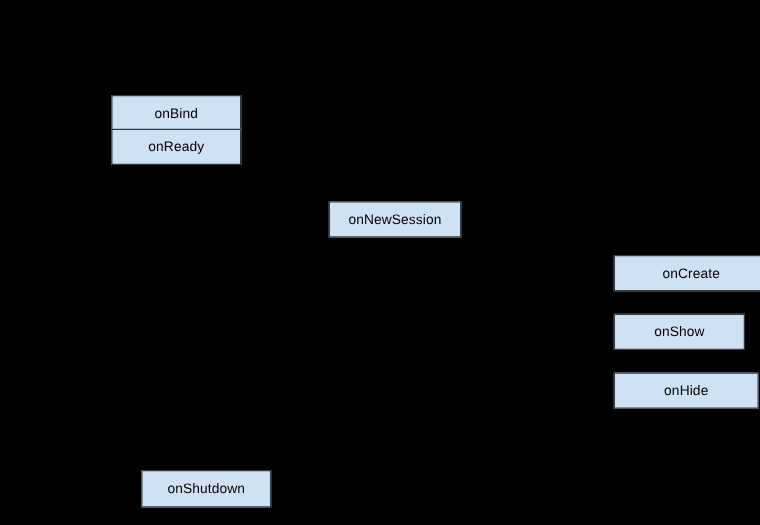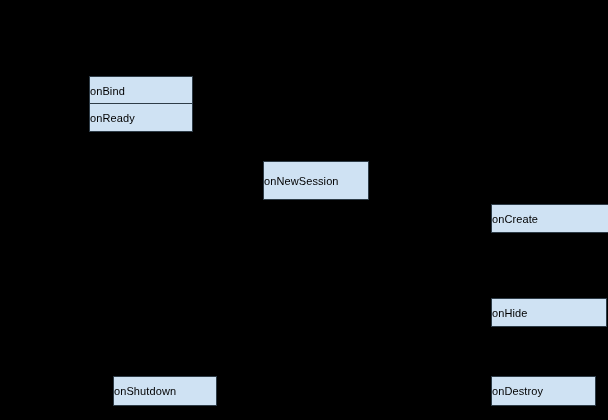--- a/index.html
+++ b/index.html
@@ -15,28 +15,29 @@
     overflow: hidden;
     font-family: "Liberation Sans", sans-serif;
   }
   .node {
     position: absolute;
     background: #cfe2f3;
     border: 1px solid #2e3c47;
     box-sizing: border-box;
     display: flex;
     align-items: center;
+    justify-content: center;
     font-size: 11px;
     color: #000000;
     letter-spacing: 0.1px;
   }
   
   .n-onbind      { left: 89px;  top: 76px;  width: 104px; height: 29px; }
   .n-onready     { left: 89px;  top: 103px; width: 104px; height: 29px; }
-  .n-onnewsession{ left: 263px; top: 161px; width: 106px; height: 39px; }
+  .n-onnewsession{ left: 263px; top: 161px; width: 106px; height: 29px; }
   .n-oncreate    { left: 491px; top: 204px; width: 124px; height: 29px; }
   .n-onshow      { left: 491px; top: 251px; width: 105px; height: 29px; }
   .n-onhide      { left: 491px; top: 298px; width: 116px; height: 29px; }
   .n-onshutdown  { left: 89px;  top: 376px; width: 104px; height: 30px; margin-left: 24px; }
   .n-ondestroy   { left: 491px; top: 376px; width: 105px; height: 30px; }
 </style>
 </head>
 <body>
 
 <div class="canvas">
@@ -50,26 +51,26 @@
   </div>
 
   <div class="node n-onnewsession">
     <span>onNewSession</span>
   </div>
 
   <div class="node n-oncreate">
     <span>onCreate</span>
   </div>
 
+  <div class="node n-onshow">
+    <span>onShow</span>
+  </div>
 
   <div class="node n-onhide">
     <span>onHide</span>
   </div>
 
   <div class="node n-onshutdown">
     <span>onShutdown</span>
   </div>
 
-  <div class="node n-ondestroy">
-    <span>onDestroy</span>
-  </div>
 
 </div>
 
 </body></html>

